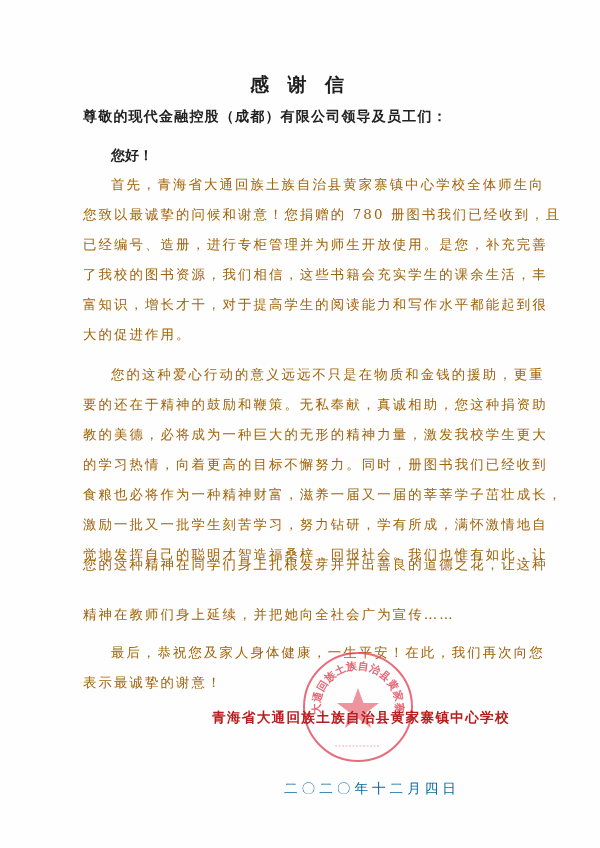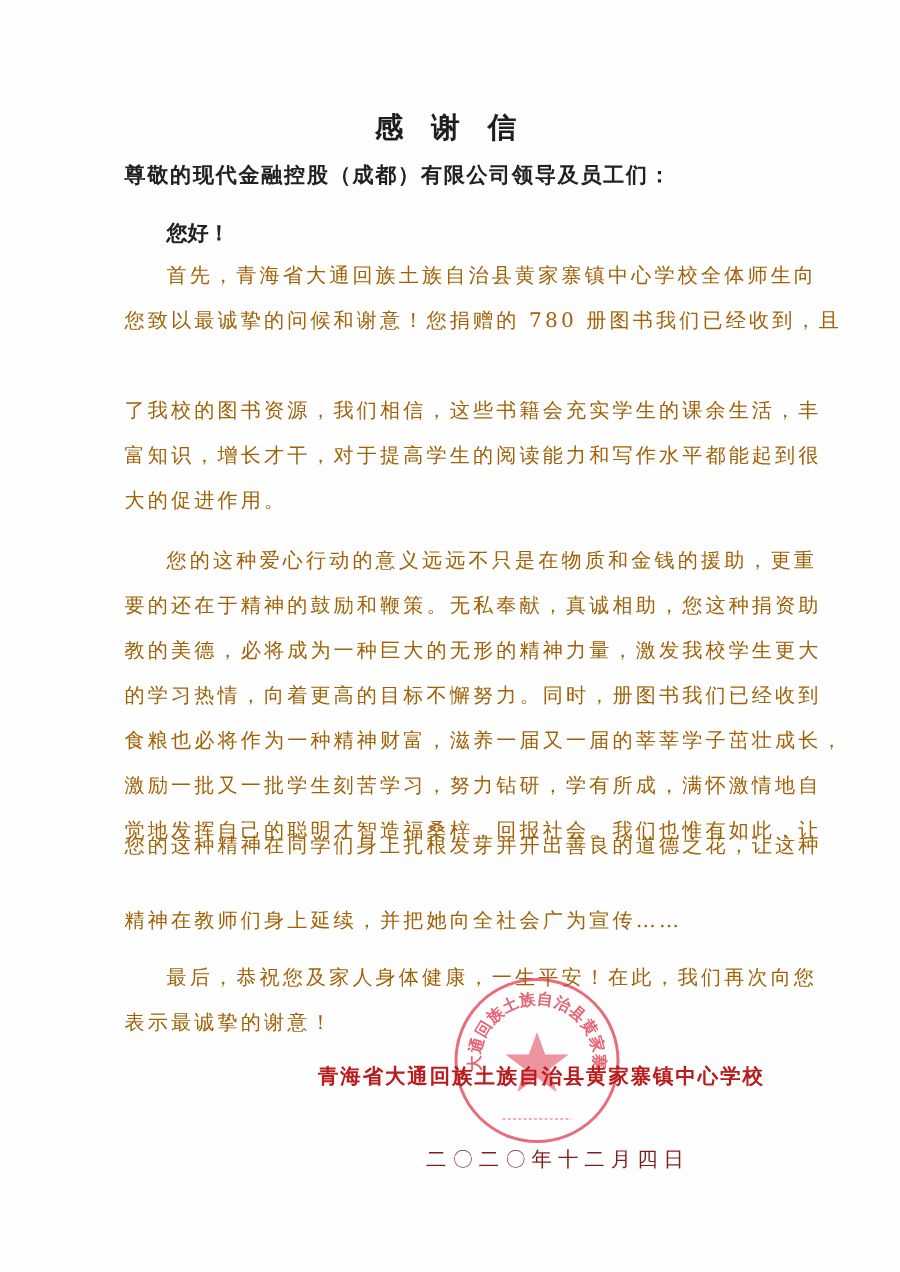--- a/index.html
+++ b/index.html
@@ -68,24 +68,24 @@
       top: 709px;
       font-size: 13.6px;
       font-weight: bold;
       letter-spacing: 1.3px;
       color: #b91c1c;
       white-space: nowrap;
     }
     .date {
       position: absolute;
       left: 284px;
-      top: 764px;
+      top: 780px;
       font-size: 13.6px;
       letter-spacing: 4px;
-      color: #7f1d1d;
+      color: #0369a1;
       white-space: nowrap;
     }
     .seal {
       position: absolute;
       left: 303px;
       top: 652px;
       width: 110px;
       height: 110px;
       border-radius: 50%;
       border: 2px solid rgba(224, 60, 80, 0.75);
@@ -100,20 +100,21 @@
 <div class="page">
 
   <div class="title">感 谢 信</div>
 
   <div class="salutation">尊敬的现代金融控股（成都）有限公司领导及员工们：</div>
 
   <div class="greeting">您好！</div>
 
   <div class="body-line indent" style="top:176px">首先，青海省大通回族土族自治县黄家寨镇中心学校全体师生向</div>
   <div class="body-line" style="top:206px">您致以最诚挚的问候和谢意！您捐赠的 780 册图书我们已经收到，且</div>
+  <div class="body-line" style="top:236px">已经编号、造册，进行专柜管理并为师生开放使用。是您，补充完善</div>
   <div class="body-line" style="top:266px">了我校的图书资源，我们相信，这些书籍会充实学生的课余生活，丰</div>
   <div class="body-line" style="top:296px">富知识，增长才干，对于提高学生的阅读能力和写作水平都能起到很</div>
   <div class="body-line" style="top:326px">大的促进作用。</div>
 
   <div class="body-line indent" style="top:366px">您的这种爱心行动的意义远远不只是在物质和金钱的援助，更重</div>
   <div class="body-line" style="top:396px">要的还在于精神的鼓励和鞭策。无私奉献，真诚相助，您这种捐资助</div>
   <div class="body-line" style="top:426px">教的美德，必将成为一种巨大的无形的精神力量，激发我校学生更大</div>
   <div class="body-line" style="top:456px">的学习热情，向着更高的目标不懈努力。同时，册图书我们已经收到</div>
   <div class="body-line" style="top:486px">食粮也必将作为一种精神财富，滋养一届又一届的莘莘学子茁壮成长，</div>
   <div class="body-line" style="top:516px">激励一批又一批学生刻苦学习，努力钻研，学有所成，满怀激情地自</div>

